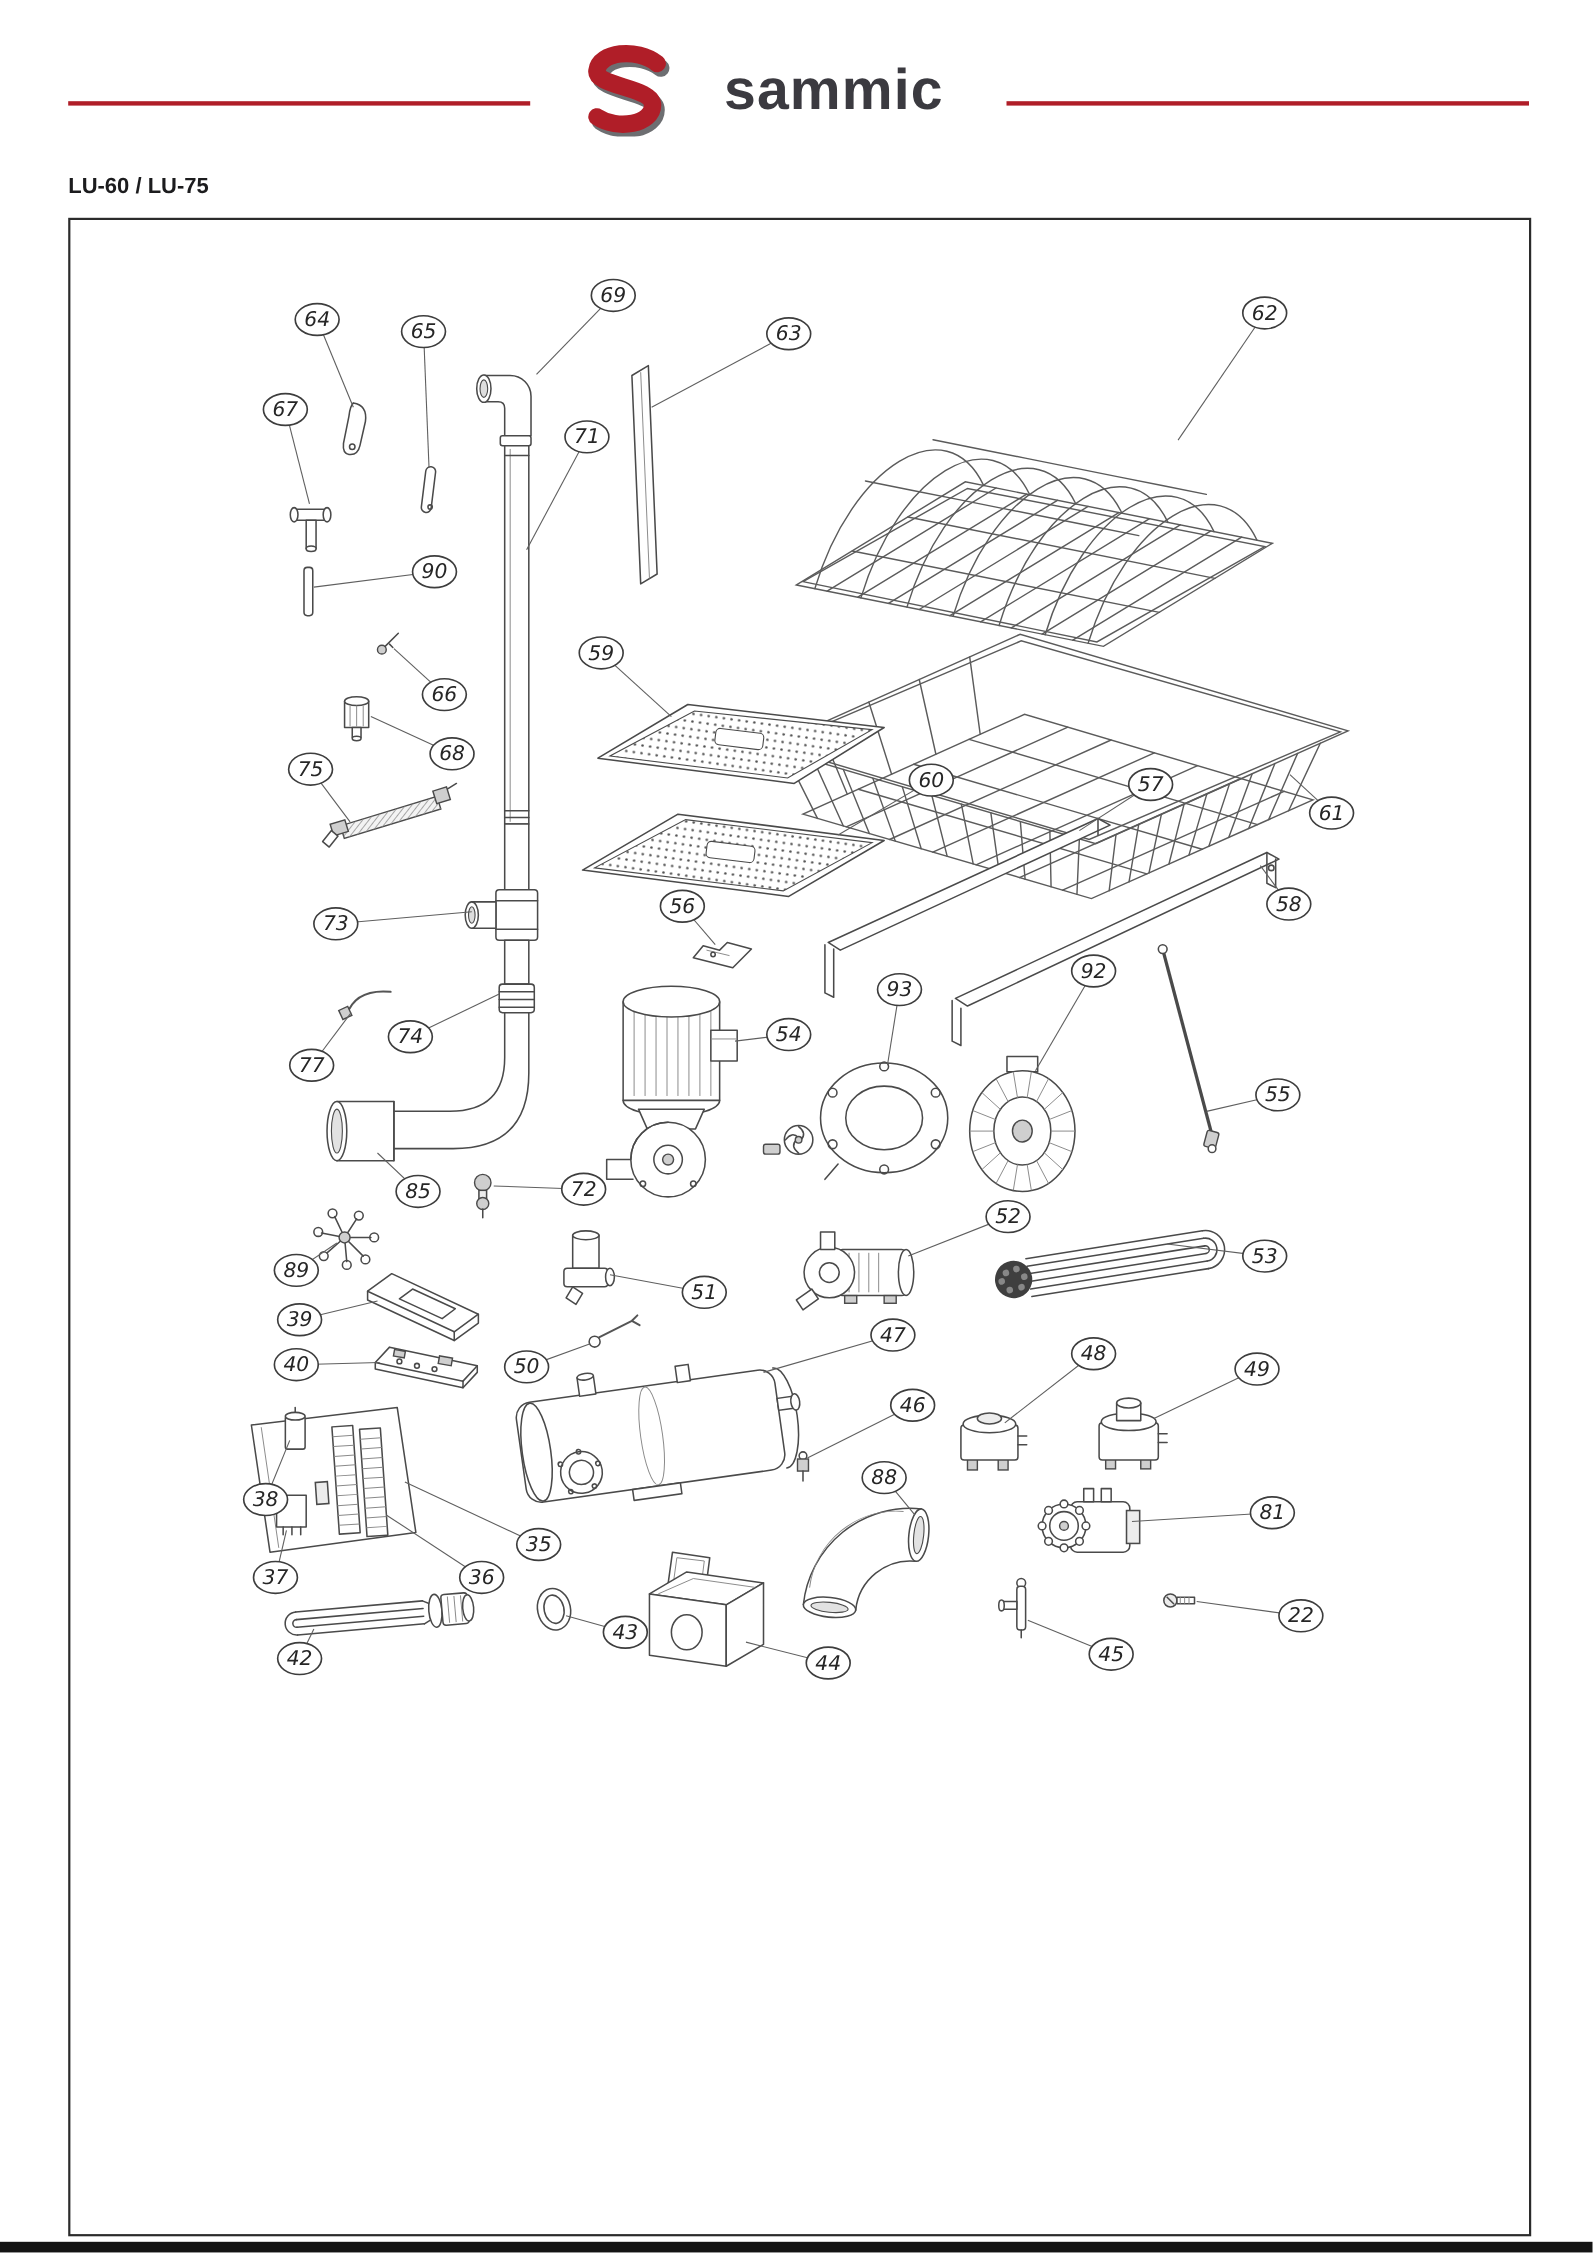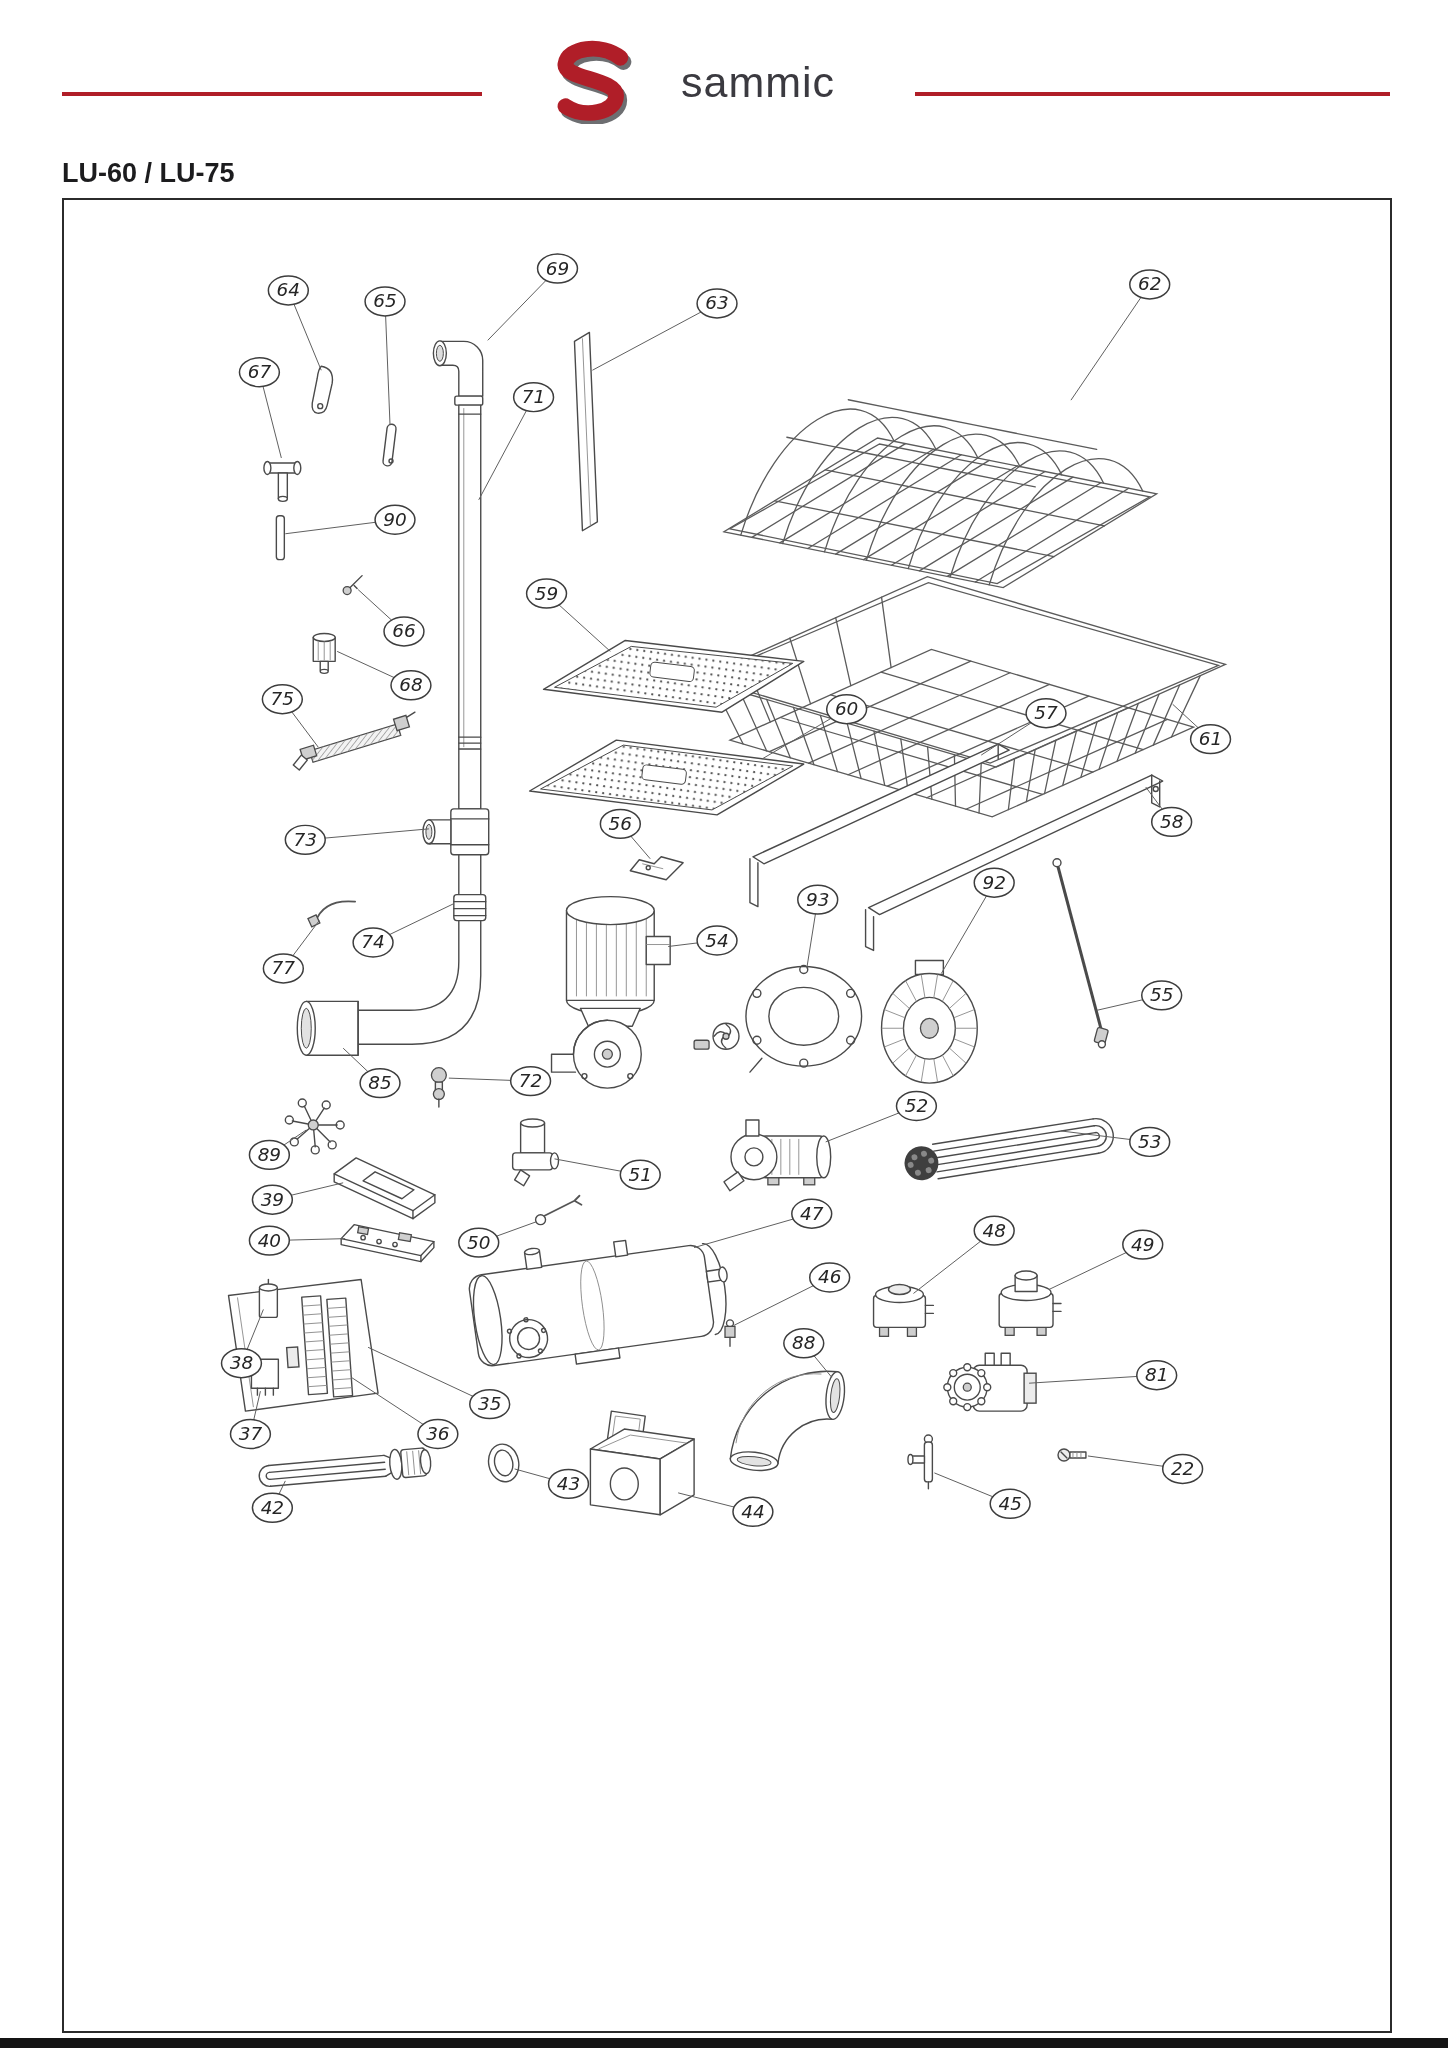--- a/index.html
+++ b/index.html
@@ -5,23 +5,23 @@
   :root{ --accent:#b01e28; --ink:#3b3a40; }
   html,body{margin:0;padding:0;background:#fff;}
   .page{position:relative;width:1448px;height:2048px;background:#fff;overflow:hidden;
         font-family:"Liberation Sans",sans-serif;}
   
   .rule{position:absolute;top:92px;height:4px;background:var(--accent);}
   .rule.left{left:62px;width:420px;}
   .rule.right{right:58px;width:475px;}
   .logo{position:absolute;left:48%;top:40px;transform:translateX(-50%);
         display:flex;align-items:center;gap:16px;}
-  .brand{font-size:43px;font-weight:normal;color:var(--ink);letter-spacing:1px;line-height:1;margin-left:32px;}
+  .brand{font-size:52px;font-weight:bold;color:var(--ink);letter-spacing:1px;line-height:1;margin-left:32px;}
   
-  .model-title{position:absolute;left:62px;top:158px;font-size:27px;font-weight:bold;color:#1c1c1e;}
+  .model-title{position:absolute;left:62px;top:158px;font-size:20px;font-weight:bold;color:#1c1c1e;}
   
   .frame{position:absolute;left:62px;top:198px;width:1330px;height:1835px;
          border:2px solid #2b2b2b;box-sizing:border-box;background:#fff;}
   .frame svg{width:100%;height:100%;display:block;}
   .bottom-strip{position:absolute;left:0;bottom:0;width:100%;height:10px;background:#141414;}
   
   .s{stroke:#4a4a4a;stroke-width:1.4;fill:none;stroke-linecap:round;stroke-linejoin:round;}
   .w{stroke:#4a4a4a;stroke-width:1.4;fill:#fff;stroke-linejoin:round;}
   .g{stroke:#4a4a4a;stroke-width:1.4;fill:#ececec;}
   .d{stroke:#4a4a4a;stroke-width:1.3;fill:#cfcfcf;}

